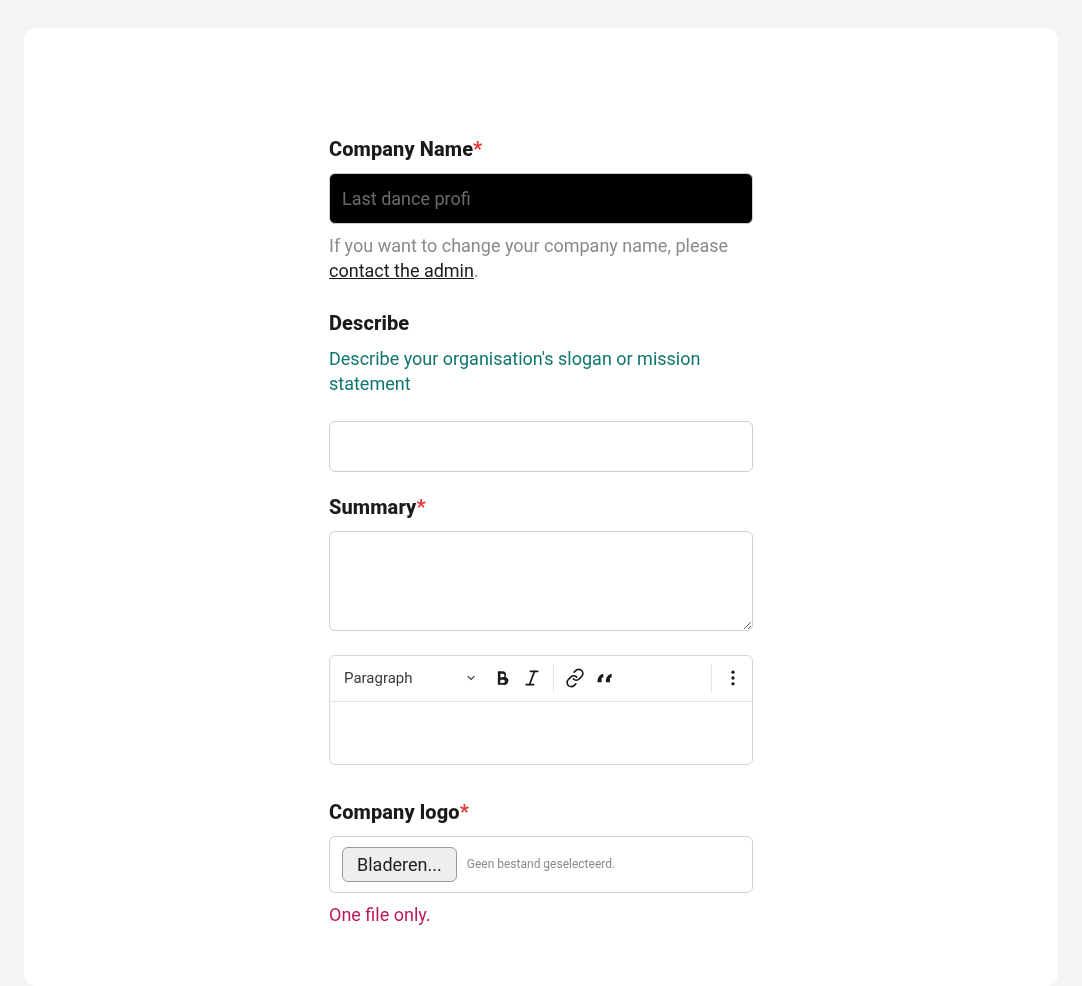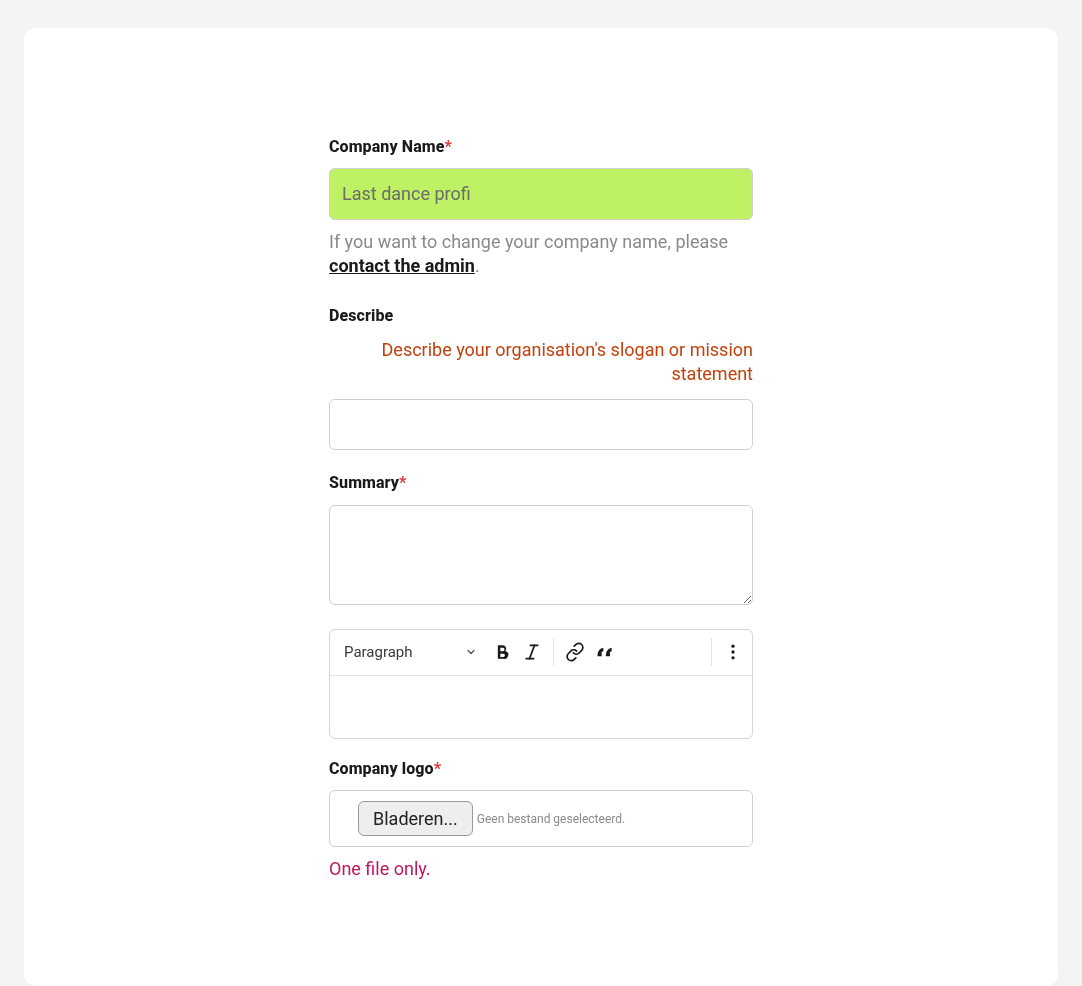--- a/index.html
+++ b/index.html
@@ -18,59 +18,58 @@
     width: 100%;
     min-height: 958px;
     padding-top: 110px;
   }
   .form-area {
     width: 424px;
     margin: 0 auto;
   }
   .field-group { margin-bottom: 20px; }
   .field-label {
-    font-size: 16px;
+    font-size: 20px;
     font-weight: 800;
     color: #1a1a1a;
     margin-bottom: 12px;
     letter-spacing: 0.1px;
     line-height: 1.15;
   }
   .req { color: #e03a3a; font-weight: 800; }
   .text-input, .textarea-input {
     width: 100%;
     font-size: 18px;
     color: #555;
     padding: 12px 12px;
     border: 1px solid #cfcfcf;
     border-radius: 6px;
     background: #fff;
     font-family: inherit;
     line-height: 1.4;
   }
   .text-input.readonly {
-    background: #bef264;
+    background: #000000;
     color: #6b6b6b;
   }
   .help-text {
     font-size: 18px;
     color: #8a8a8a;
     margin-top: 10px;
     line-height: 1.38;
   }
   .help-text .strong-link {
     color: #1a1a1a;
-    font-weight: 700;
+    font-weight: 400;
   }
   .desc-text {
     font-size: 18px;
-    color: #c2410c;
+    color: #0f766e;
     line-height: 1.38;
-    margin-bottom: 12px;
-    text-align: right;
+    margin-bottom: 24px;
   }
   .textarea-input { height: 100px; resize: both; }
   
   .rte-wrap {
     border: 1px solid #d6d6d6;
     border-radius: 6px;
     margin-top: 6px;
     overflow: hidden;
   }
   .rte-toolbar {
@@ -104,24 +103,24 @@
   }
   .rte-spacer { flex: 1; }
   .rte-content {
     min-height: 62px;
     padding: 10px 12px;
   }
   
   .file-wrap {
     border: 1px solid #cfcfcf;
     border-radius: 6px;
-    padding: 10px 28px;
-    display: flex;
-    align-items: center;
-    gap: 4px;
+    padding: 10px 12px;
+    display: flex;
+    align-items: center;
+    gap: 10px;
     margin-top: 10px;
   }
   .file-btn {
     background: #eee;
     border: 1px solid #9a9a9a;
     border-radius: 6px;
     padding: 6px 14px;
     font-size: 18px;
     color: #222;
     cursor: pointer;
@@ -223,21 +222,21 @@
                     <circle cx="12" cy="12" r="2"></circle>
                     <circle cx="12" cy="19" r="2"></circle>
                   </svg>
               </span>
             </span>
           </div>
           <div class="rte-content" contenteditable="true" style=""></div>
         </div>
       </div>
 
-      <div class="field-group" style="margin-top:21px;">
+      <div class="field-group" style="margin-top:36px;">
         <div class="field-label">
           <span>Company logo</span><span class="req">*</span>
         </div>
         <div class="file-wrap">
           <button type="button" class="file-btn">Bladeren...</button>
           <span class="file-status">Geen bestand geselecteerd.</span>
         </div>
         <div class="file-help">
           <p>One file only.</p>
 

